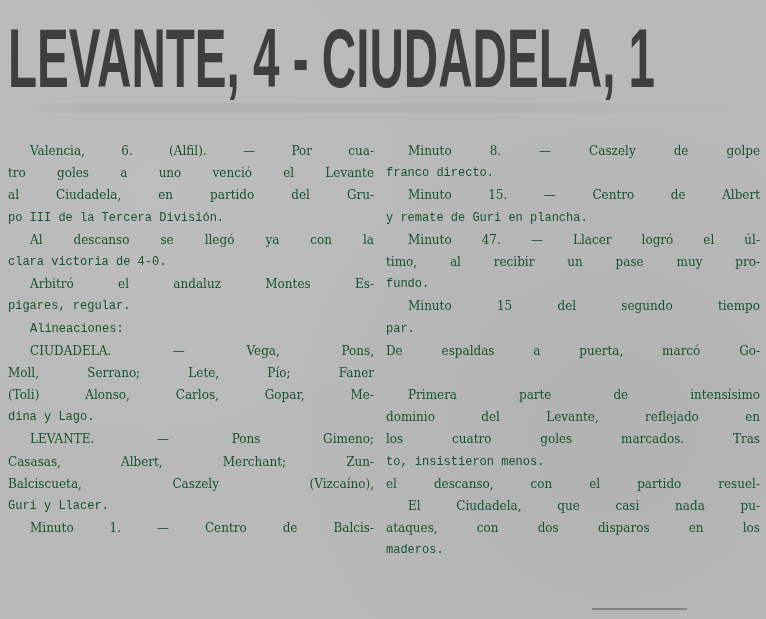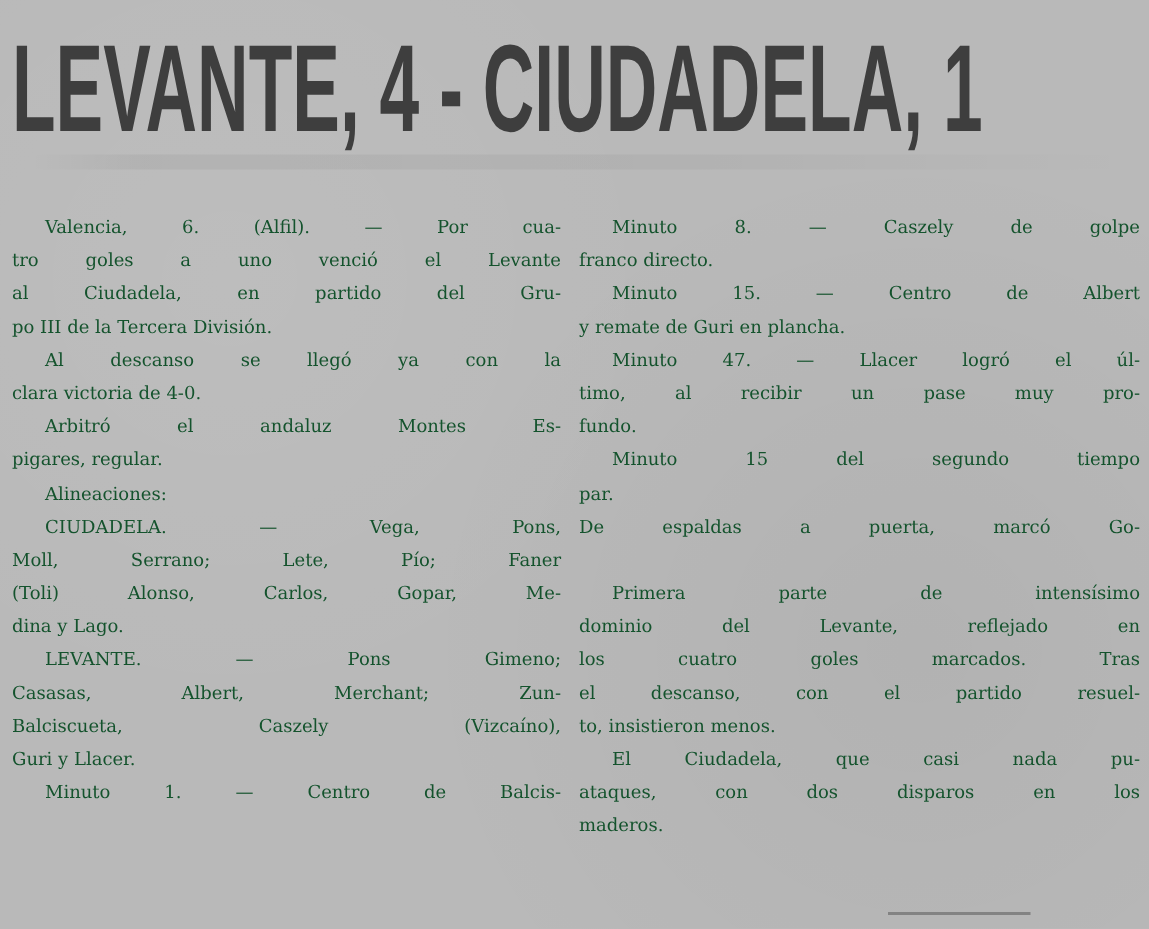--- a/index.html
+++ b/index.html
@@ -68,20 +68,21 @@
     }
     .line {
       display: block;
       white-space: nowrap;
       text-align: justify;
       text-align-last: justify;
       height: 22.2px;
     }
     .line.last {
       text-align-last: left;
+      font-family: Liberation Mono, monospace;
     }
     .line.indent {
       padding-left: 22px;
     }
     .spacer { height: 22.2px; display: block; }
     .rule {
       position: absolute;
       left: 592px;
       top: 608px;
       width: 95px;
@@ -125,21 +126,21 @@
       <span class="line indent">Minuto 47. — Llacer logró el úl-</span>
       <span class="line">timo, al recibir un pase muy pro-</span>
       <span class="line last">fundo.</span>
       <span class="line indent">Minuto 15 del segundo tiempo</span>
       <span class="line last">par.</span>
       <span class="line">De espaldas a puerta, marcó Go-</span>
       <span class="spacer"></span>
       <span class="line indent">Primera parte de intensísimo</span>
       <span class="line">dominio del Levante, reflejado en</span>
       <span class="line">los cuatro goles marcados. Tras</span>
+      <span class="line last">to, insistieron menos.</span>
       <span class="line">el descanso, con el partido resuel-</span>
-      <span class="line last">to, insistieron menos.</span>
       <span class="line indent">El Ciudadela, que casi nada pu-</span>
       <span class="line">ataques, con dos disparos en los</span>
       <span class="line last">maderos.</span>
     </div>
 
   <div class="rule"></div>
 </div>
 
 </body></html>

